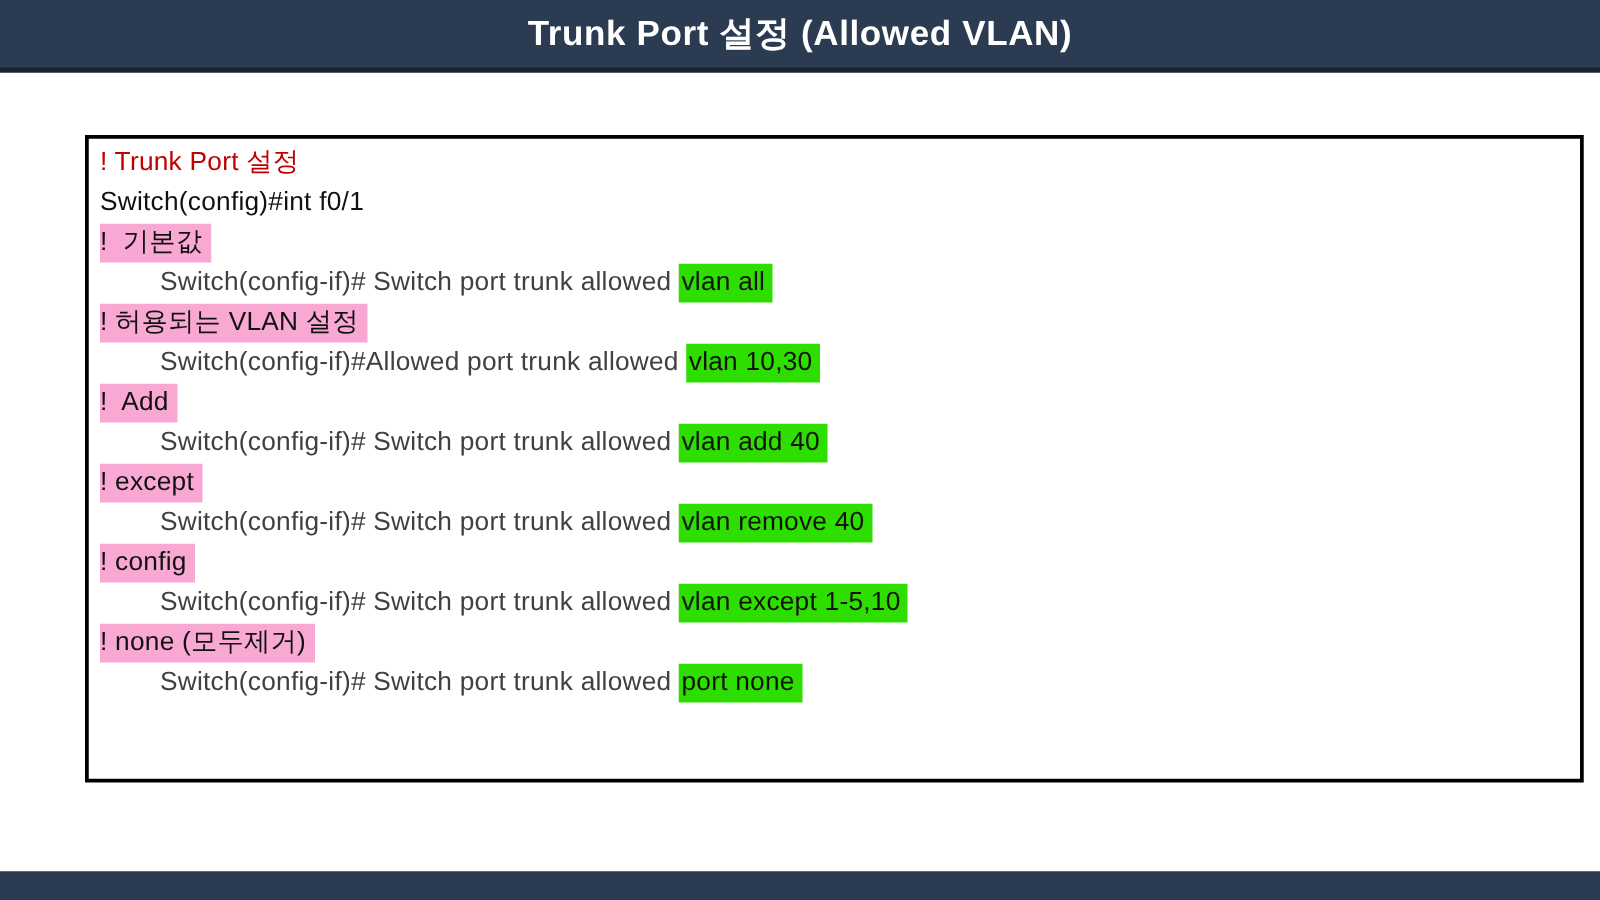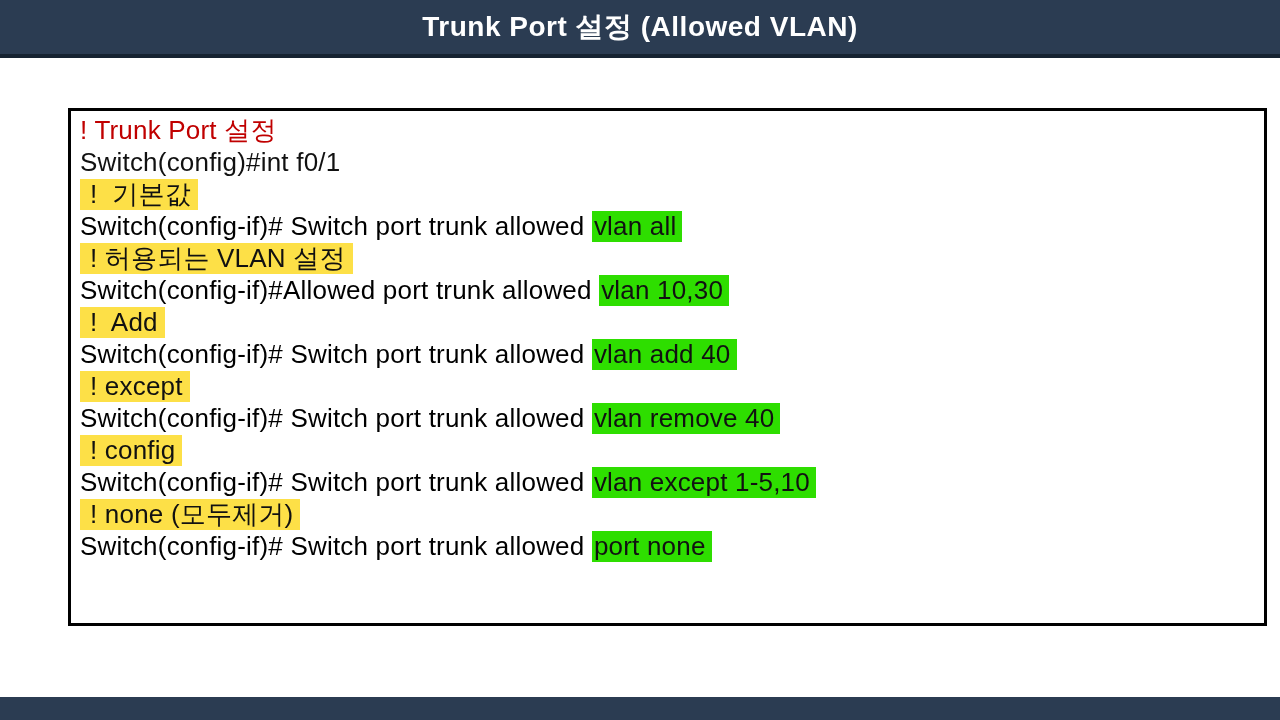--- a/index.html
+++ b/index.html
@@ -17,27 +17,27 @@
     color:#ffffff; font-size:28px; font-weight:700; letter-spacing:0.5px;
     line-height:54px; white-space:nowrap;
   }
 
   .content-box {
     position:absolute; left:68px; top:108px; width:1199px; height:518px;
     background:#ffffff; border:3px solid #000000;
     padding:3px 0 0 9px;
   }
 
-  .line { white-space:pre; line-height:32px; font-size:26px; color:#111111;
+  .line { white-space:pre; line-height:32px; font-size:21px; color:#111111;
     letter-spacing:0.2px; }
   .line span { display:inline-block; line-height:30px; }
 
   .comment-red .line-text { color:#c00000; }
-  .comment-yellow .line-text { background:#fde047; padding:0 7px 1px 10px; }
-  .cmd-prefix { color:#000000; }
+  .comment-yellow .line-text { background:#f9a8d4; padding:0 7px 1px 0; }
+  .cmd-prefix { color:#404040;margin-left:48px; }
   .hl-green { background:#2ede00; padding:0 6px 1px 2px; }
 
   .footer-bar {
     position:absolute; bottom:0; left:0; width:1280px; height:23px;
     background:#2b3c52;
   }
 </style>
 </head>
 <body>
 

